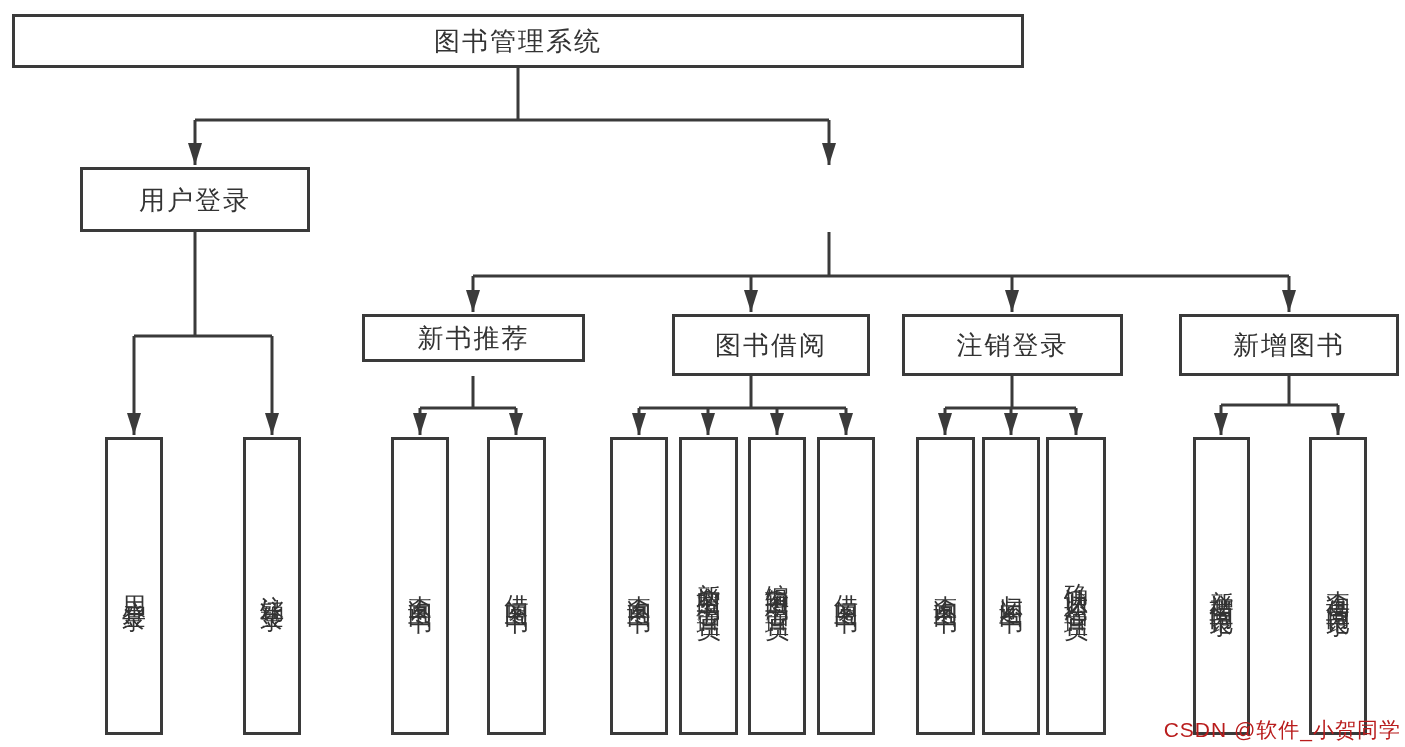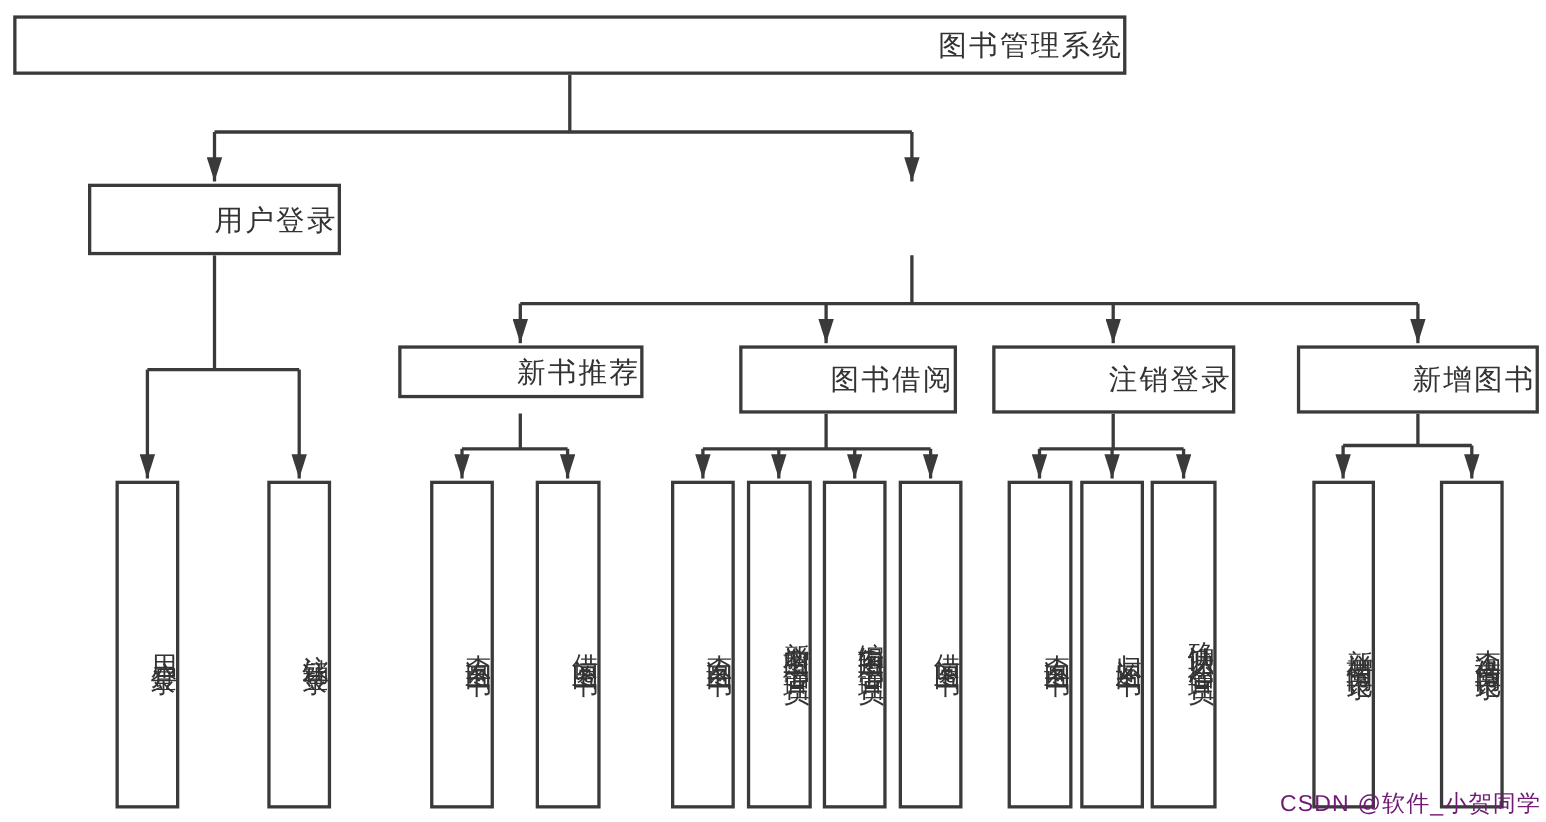--- a/index.html
+++ b/index.html
@@ -12,42 +12,42 @@
   }
   .wires{position:absolute;left:0;top:0;}
   .wire{fill:none;stroke:#3a3a3a;stroke-width:3;}
   .box{
     position:absolute;
     box-sizing:border-box;
     border:3px solid #3a3a3a;
     background:#fff;
     display:flex;
     align-items:center;
-    justify-content:flex-end;
+    justify-content:center;
   }
   .box .lbl{
     color:#333;
     font-size:26px;
     letter-spacing:2px;
     line-height:1;
     white-space:nowrap;
   }
   .box.v .lbl{
     writing-mode:vertical-rl;
     text-orientation:mixed;
     font-size:24px;
     letter-spacing:5px;
     white-space:normal;
   }
   .watermark{
     position:absolute;
     right:4px;
     bottom:3px;
     font-size:21px;
-    color:#701a75;
+    color:#b91c1c;
     letter-spacing:1px;
     z-index:5;
     white-space:nowrap;
   }
 </style>
 </head>
 <body>
 
 <div class="canvas">
 

